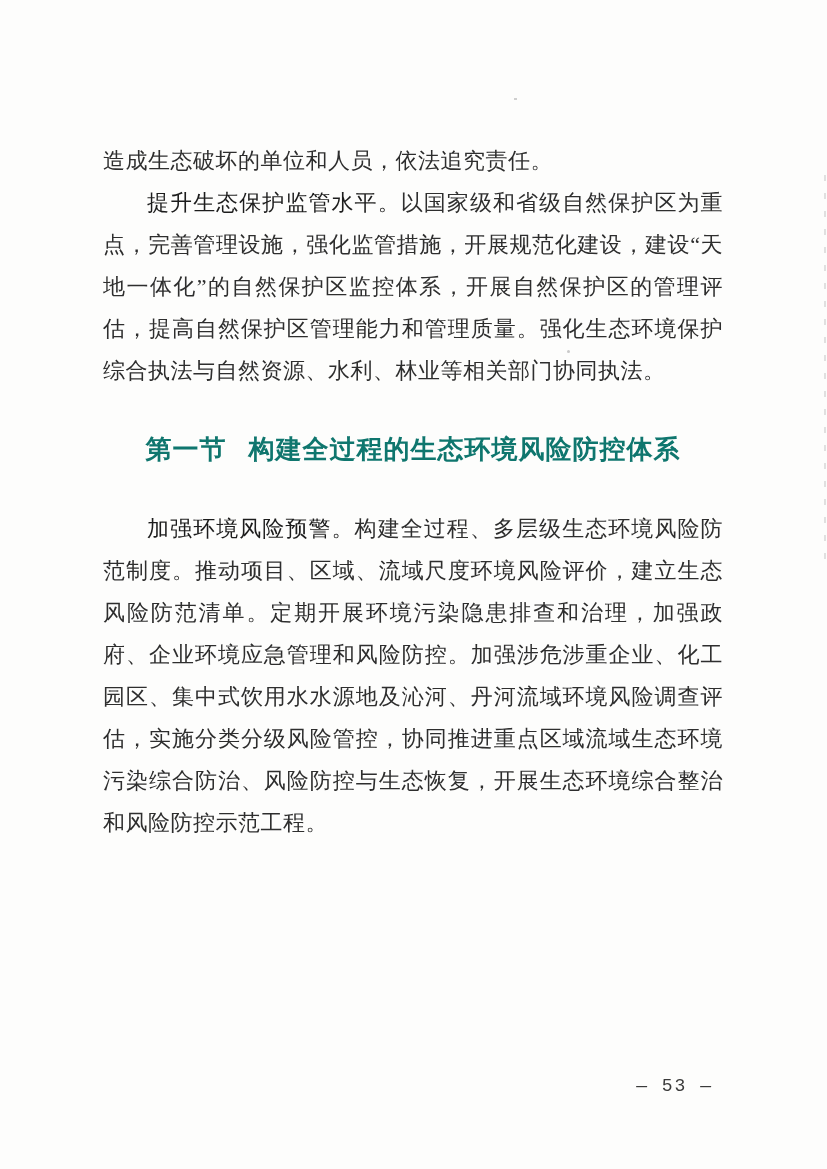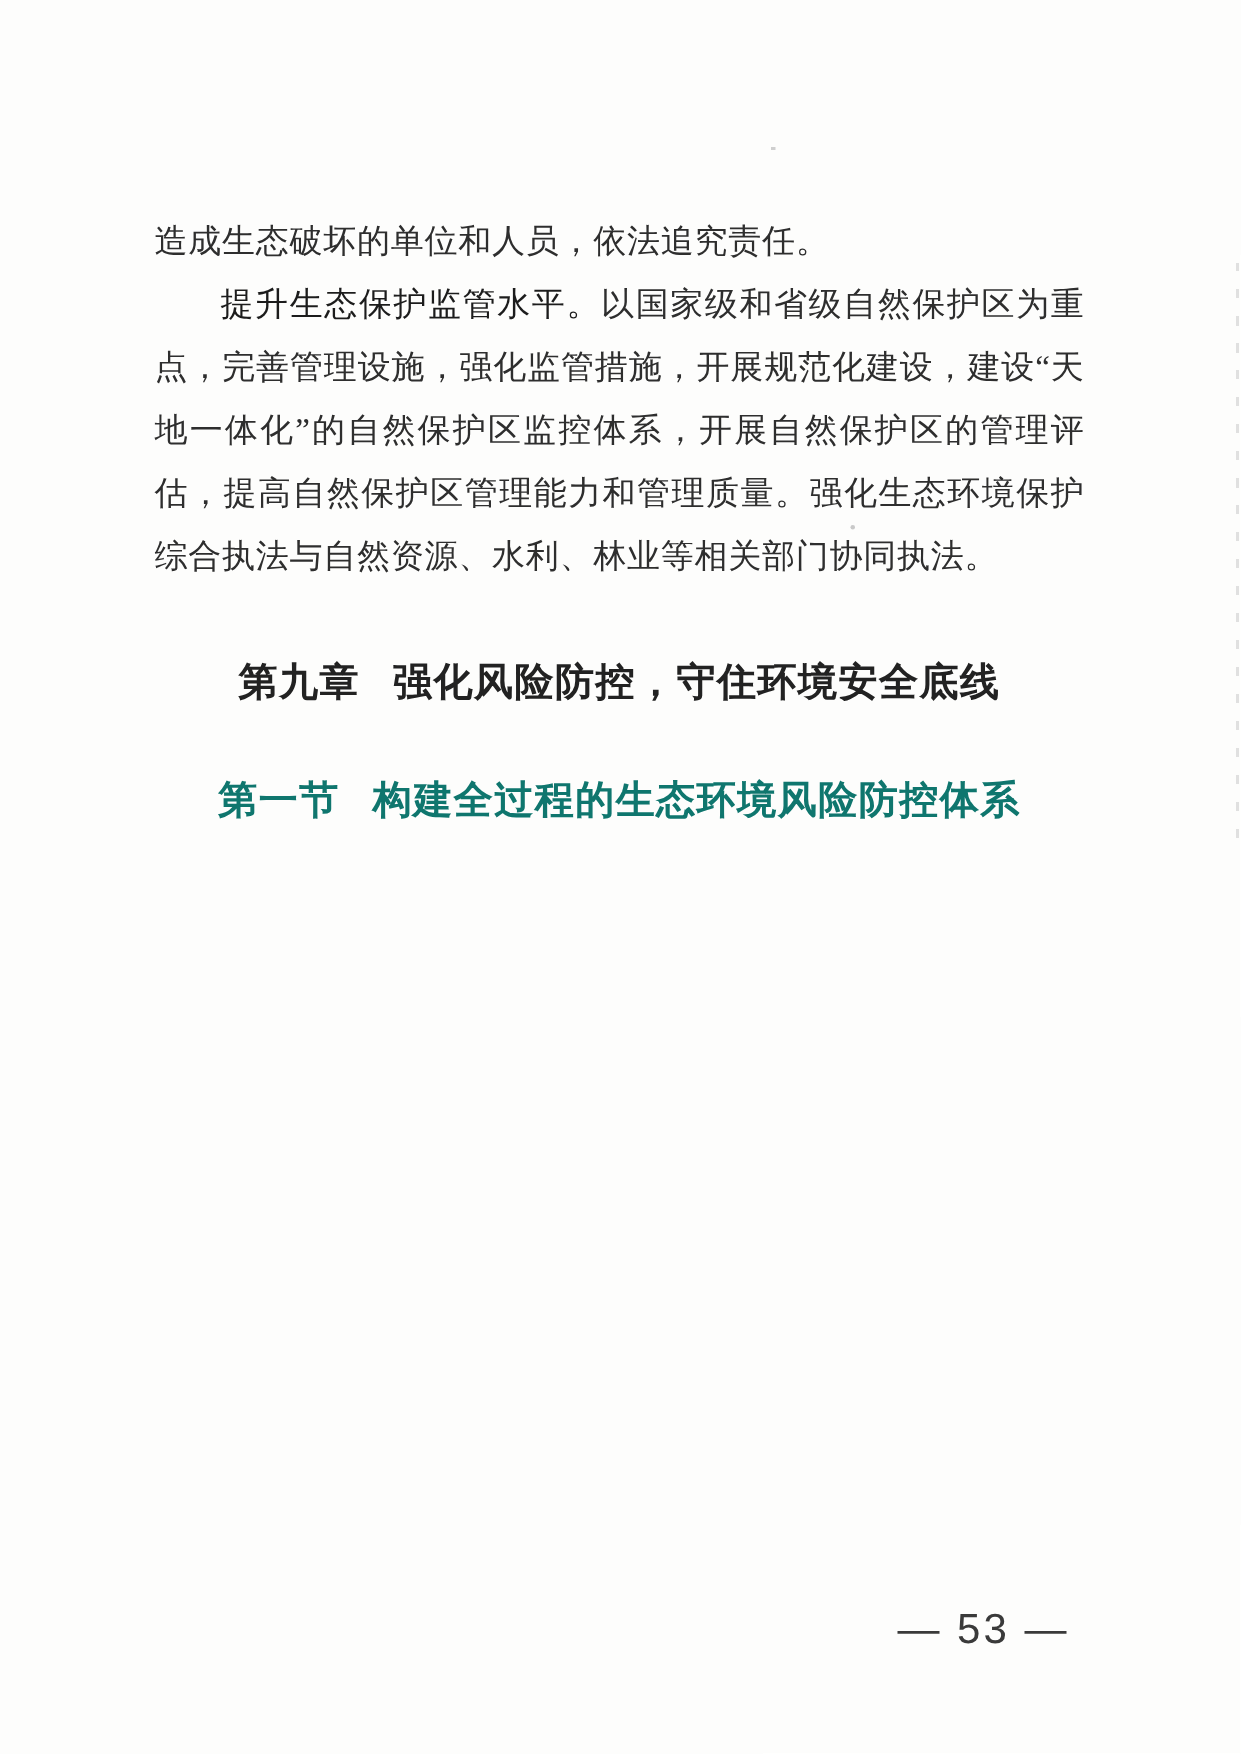--- a/index.html
+++ b/index.html
@@ -61,25 +61,25 @@
   .heading-label {
     margin-right: 0.85em;
   }
   .section-body {
     margin-top: 36px;
   }
   .page-footer {
     position: absolute;
     top: 1072px;
     right: 114px;
-    font-size: 28px;
+    font-size: 18px;
     line-height: 28px;
     color: #3a3a3a;
     letter-spacing: 2px;
-    font-family: Liberation Sans, sans-serif;
+    font-family: Liberation Mono, monospace;
   }
   
   .scan-edge {
     position: absolute;
     right: 1px;
     top: 175px;
     width: 2px;
     height: 390px;
     background: repeating-linear-gradient(
       to bottom,
@@ -118,30 +118,30 @@
   <div class="content">
 
     <p class="body-para">
       <span>造成生态破坏的单位和人员，依法追究责任。</span>
     </p>
 
     <p class="body-para indent">
       <span class="lead">提升生态保护监管水平。</span><span>以国家级和省级自然保护区为重点，完善管理设施，强化监管措施，开展规范化建设，建设“天地一体化”的自然保护区监控体系，开展自然保护区的管理评估，提高自然保护区管理能力和管理质量。强化生态环境保护综合执法与自然资源、水利、林业等相关部门协同执法。</span>
     </p>
 
-    <h1 class="chapter-heading">
-      <span class="heading-label">第九章</span><span>强化风险防控，守住环境安全底线</span>
-    </h1>
 
     <h2 class="section-heading">
       <span class="heading-label">第一节</span><span>构建全过程的生态环境风险防控体系</span>
     </h2>
 
     <div class="section-body">
 
+      <p class="body-para indent">
+        <span class="lead">加强环境风险预警。</span><span>构建全过程、多层级生态环境风险防范制度。推动项目、区域、流域尺度环境风险评价，建立生态风险防范清单。定期开展环境污染隐患排查和治理，加强政府、企业环境应急管理和风险防控。加强涉危涉重企业、化工园区、集中式饮用水水源地及沁河、丹河流域环境风险调查评估，实施分类分级风险管控，协同推进重点区域流域生态环境污染综合防治、风险防控与生态恢复，开展生态环境综合整治和风险防控示范工程。</span>
+      </p>
 
 
     </div>
   </div>
 
   <div class="page-footer">— 53 —</div>
 
 </div>
 
 </body></html>

